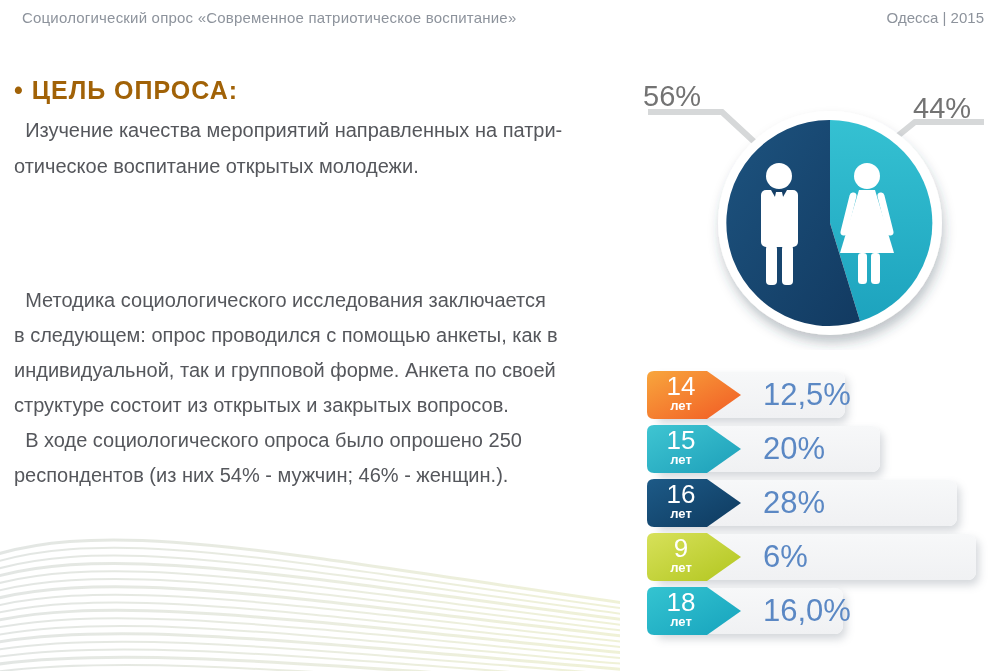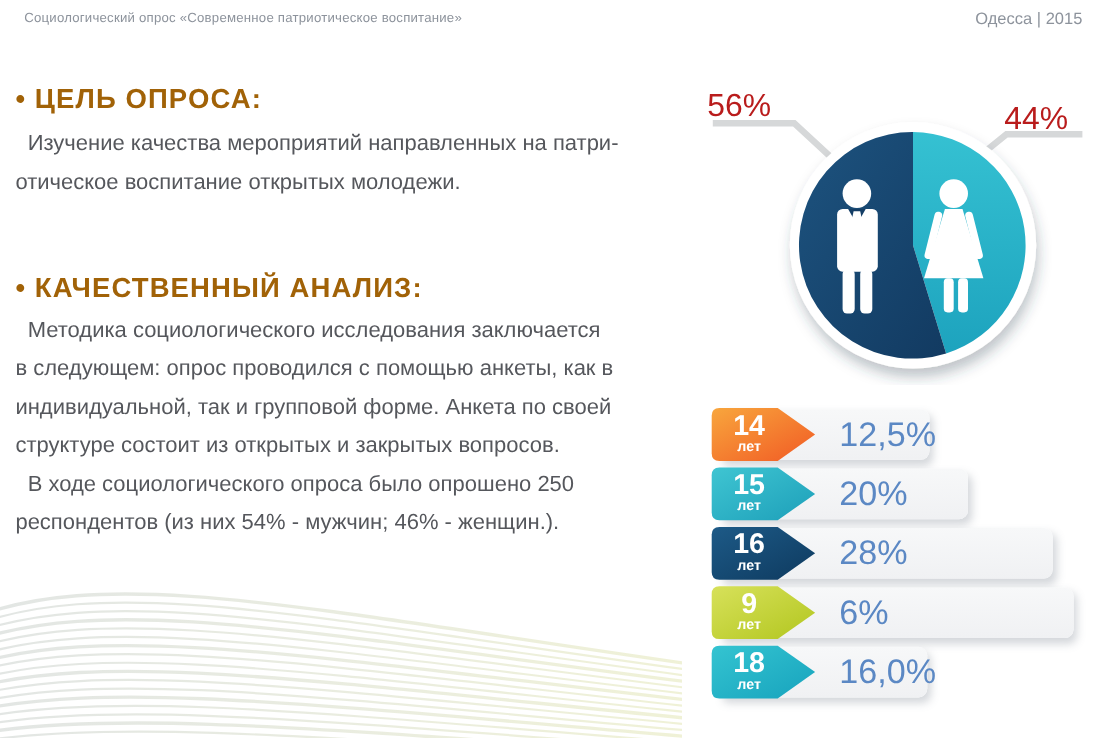--- a/index.html
+++ b/index.html
@@ -1,69 +1,68 @@
 <!DOCTYPE html>
 <html><head>
 <meta charset="utf-8">
 <style>
   html,body{margin:0;padding:0;background:#fff;}
   .page{position:relative;width:1000px;height:671px;background:#ffffff;overflow:hidden;
         font-family:"Liberation Sans", sans-serif;}
 
   
-  .hdr-title{position:absolute;left:22px;top:9px;font-size:12px;color:#8d939c;letter-spacing:.2px;}
+  .hdr-title{position:absolute;left:22px;top:9px;font-size:15px;color:#8d939c;letter-spacing:.2px;}
   .hdr-meta{position:absolute;right:16px;top:9px;font-size:15px;color:#8d939c;}
 
   
   .sec-h{position:absolute;left:14px;font-size:25px;font-weight:bold;color:#a16207;letter-spacing:1px;}
   #goal-h{top:76px;}
   #analysis-h{top:248px;}
   .sec-p{position:absolute;left:14px;width:625px;font-size:20px;line-height:36px;color:#55575c;
          white-space:pre-wrap;}
   #goal-p{top:112px;}
   #analysis-p{top:283px;line-height:35px;}
 
   
   .pie-svg{position:absolute;left:620px;top:60px;width:380px;height:290px;}
-  .pie-label{position:absolute;font-size:29px;color:#b91c1c;}
+  .pie-label{position:absolute;font-size:29px;color:#737373;}
   #male-pct{left:643px;top:80px;}
   #female-pct{left:913px;top:92px;}
 
   
   .age-row{position:absolute;left:645px;width:355px;height:50px;}
   #row0{top:370px;} #row1{top:424px;} #row2{top:478px;} #row3{top:532px;} #row4{top:586px;}
   .age-bar{position:absolute;left:10px;top:2px;height:46px;
            background:linear-gradient(180deg,#f7f8f9,#f0f1f3);
            border-radius:4px 8px 8px 4px;
            box-shadow:3px 5px 8px rgba(100,110,125,.28);}
   #row0 .age-bar{width:190px;} #row1 .age-bar{width:225px;}
   #row2 .age-bar{width:302px;} #row3 .age-bar{width:321px;} #row4 .age-bar{width:188px;}
   .age-pct{position:absolute;left:118px;top:50%;transform:translateY(-50%);
            font-size:31px;color:#5b88c4;}
   .age-tab{position:absolute;left:0;top:0;width:100px;height:50px;}
   .tab-text{position:absolute;left:0;top:0;width:72px;height:50px;text-align:center;color:#fff;}
-  .tab-num{font-size:26px;font-weight:bold;line-height:25px;margin-top:4px;}
+  .tab-num{font-size:26px;font-weight:normal;line-height:25px;margin-top:4px;}
   .tab-unit{font-size:13px;font-weight:bold;line-height:13px;}
 
   
   .wave-svg{position:absolute;left:0;bottom:0;width:620px;height:185px;pointer-events:none;}
 </style>
 </head>
 <body>
 
 <div class="page">
 
   <div class="hdr-title">Социологический опрос «Современное патриотическое воспитание»</div>
   <div class="hdr-meta">Одесса | 2015</div>
 
   <div class="sec-h" id="goal-h">• ЦЕЛЬ ОПРОСА:</div>
   <div class="sec-p" id="goal-p">  Изучение качества мероприятий направленных на патри-
 отическое воспитание открытых молодежи.</div>
 
-  <div class="sec-h" id="analysis-h">• КАЧЕСТВЕННЫЙ АНАЛИЗ:</div>
   <div class="sec-p" id="analysis-p">  Методика социологического исследования заключается
 в следующем: опрос проводился с помощью анкеты, как в
 индивидуальной, так и групповой форме. Анкета по своей
 структуре состоит из открытых и закрытых вопросов.
   В ходе социологического опроса было опрошено 250
 респондентов (из них 54% - мужчин; 46% - женщин.).</div>
 
   <div class="pie-label" id="male-pct">56%</div>
   <div class="pie-label" id="female-pct">44%</div>
 

